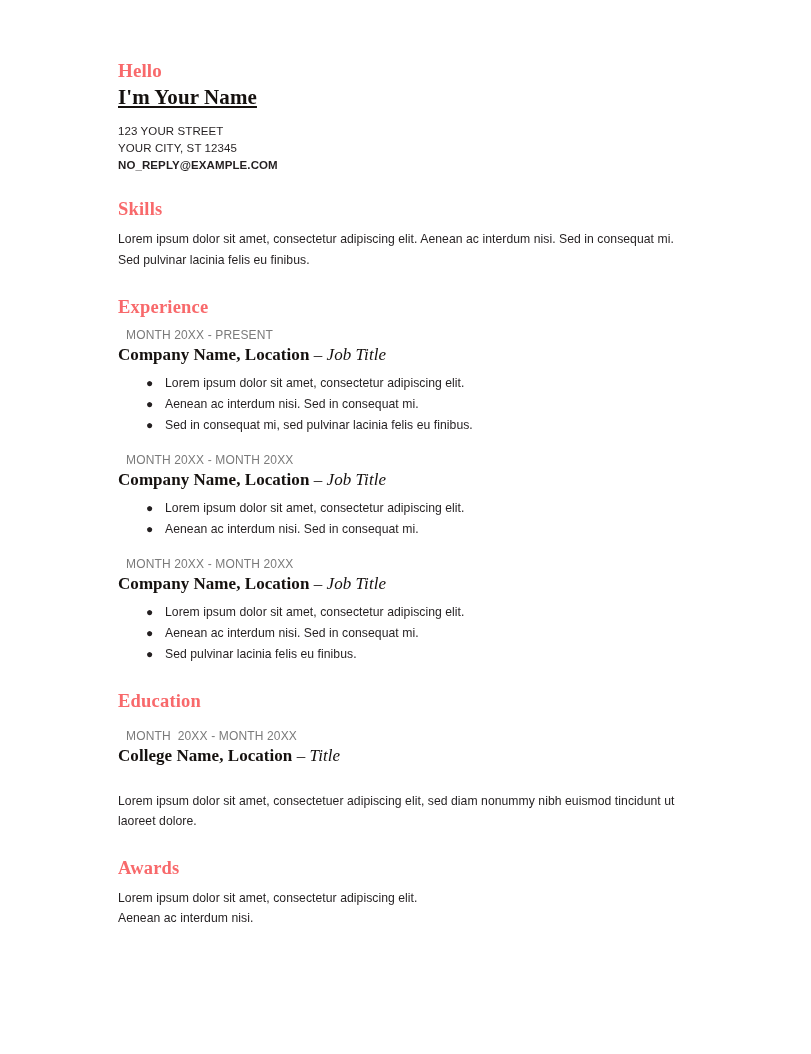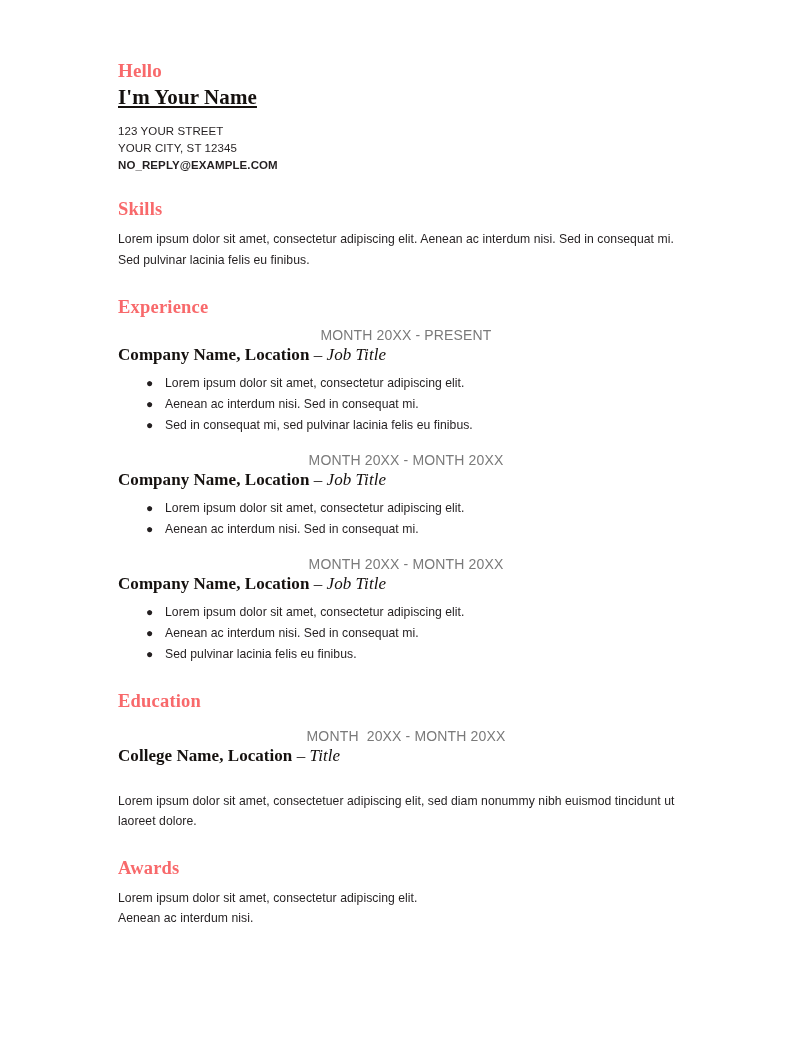--- a/index.html
+++ b/index.html
@@ -85,27 +85,26 @@
   }
 
   
   .entry {
     margin-top: 16px;
   }
   .entry:first-of-type {
     margin-top: 0;
   }
   .entry-date {
-    font-size: 14px;
+    font-size: 12px;
     line-height: 16px;
     color: #7a7a7a;
     letter-spacing: .15px;
-    margin: 0 0 2px 0;
+    margin: 0 0 2px 8px;
     white-space: pre;
-    text-align: center;
   }
   .entry-title {
     font-family: "Liberation Serif", serif;
     font-size: 17px;
     line-height: 19px;
     color: #15110f;
     margin: 0;
     letter-spacing: .05px;
   }
   .entry-org {

